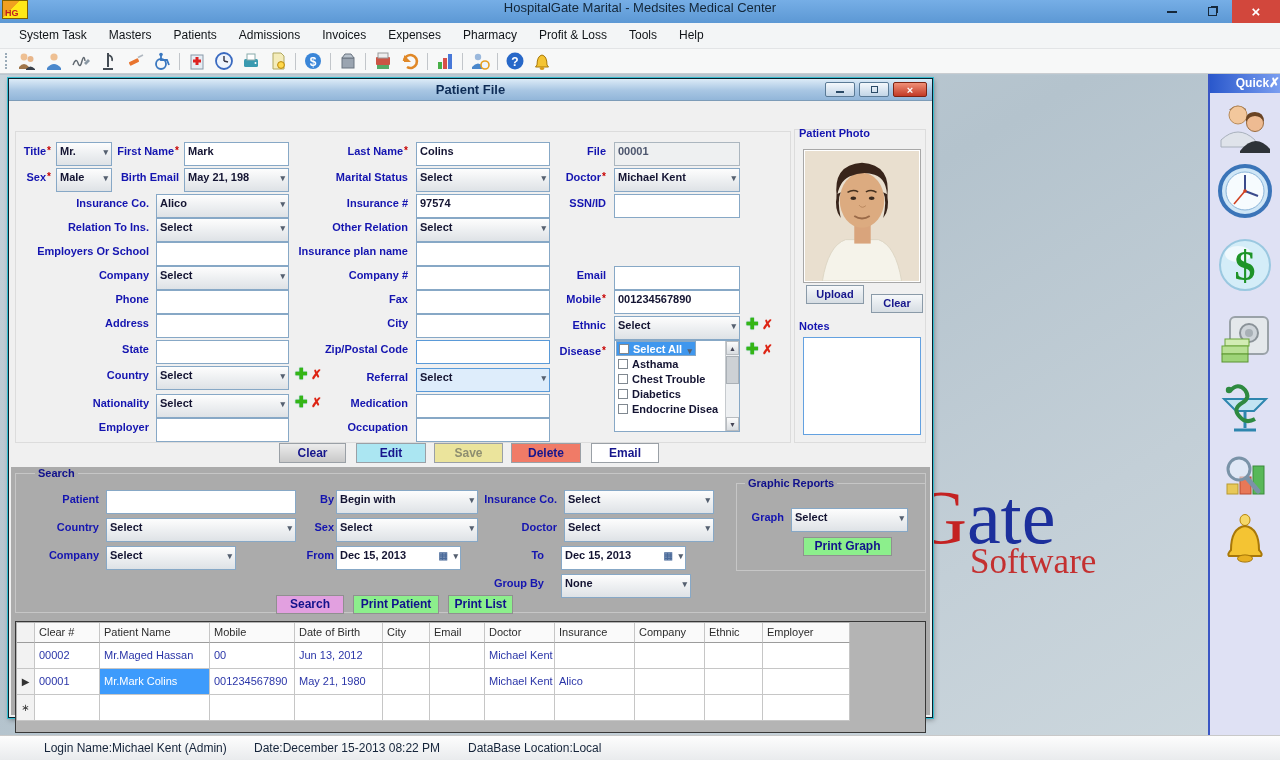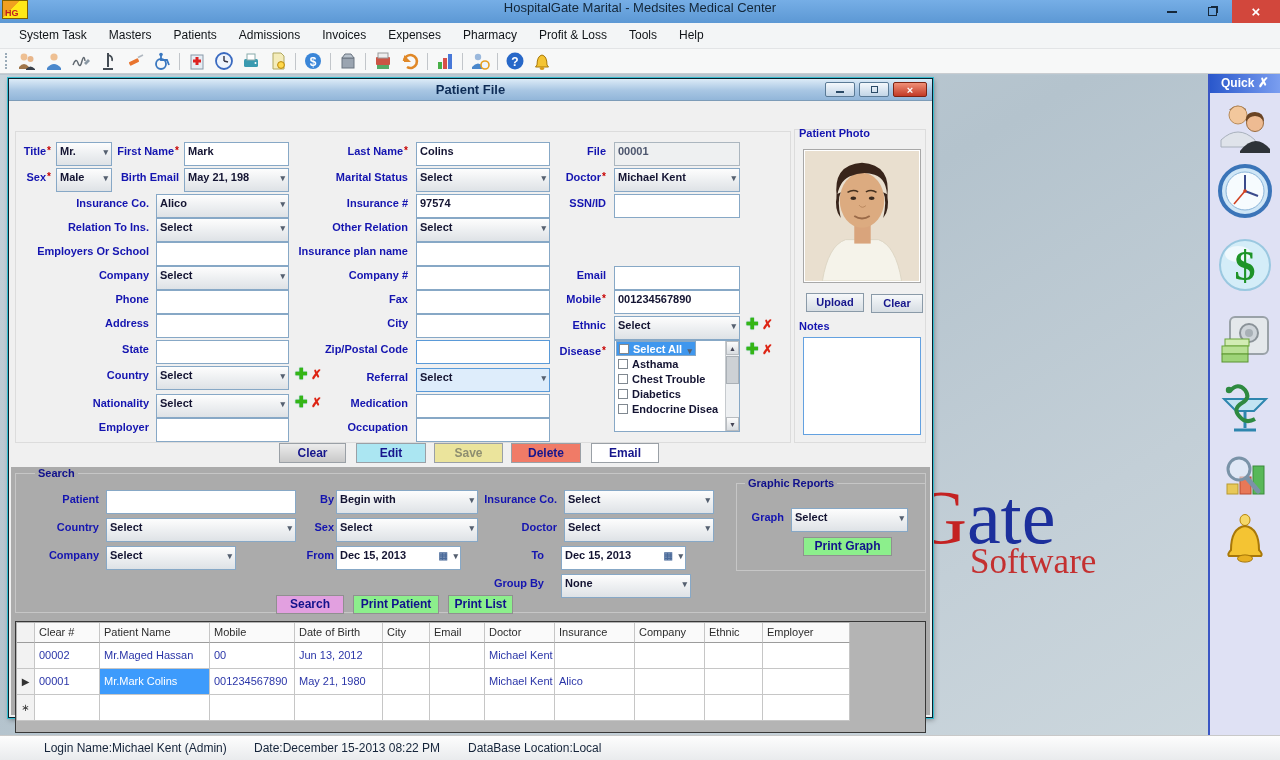--- a/index.html
+++ b/index.html
@@ -120,21 +120,21 @@
     height:26px; line-height:25px; font-size:11px; color:#2a35a8; padding:0 4px; overflow:hidden; white-space:nowrap; }
   .ghead .gcell { background:#fafafa; color:#2c2c2c; height:20px; line-height:19px; border-bottom:1px solid #9c9c9c; }
   .gsel { background:#f2f2f2 !important; text-align:center; color:#333; padding:0; }
   .gmark { font-size:10px; }
   .gcur { background:#3d9bfc; color:#fff; }
 
   
   .qpanel { position:absolute; right:0; top:72px; width:72px; bottom:25px; background:#dfe1f4;
     border-left:2px solid #3a56c4; z-index:6; }
   .qheader { height:21px; background:linear-gradient(90deg,#2a58cc,#7a9ef0); color:#fff; font-weight:bold;
-    font-size:12px; display:flex; align-items:center; justify-content:space-between; padding:0 11px; }
+    font-size:12px; display:flex; align-items:center; justify-content:flex-end; padding:0 0; }
   .qclose { font-size:13px; font-weight:bold; color:#fff; line-height:13px; }
   .qicon { position:absolute; left:50%; transform:translateX(-50%); width:56px; height:56px; }
   .qicon svg { width:56px; height:56px; }
 
   
   .statusbar { position:absolute; bottom:0; left:0; right:0; height:25px;
     background:linear-gradient(#fdfdfd,#e9ebed); border-top:1px solid #c9c9c9; z-index:10; }
   .sb-item { position:absolute; top:5px; font-size:12px; color:#15243a;margin-left:36px; }
 </style>
 </head>
@@ -470,21 +470,21 @@
         <path d="M33 44 q-3 16 4 24 q-4 -18 0 -26z" fill="#38241a"></path>
         <path d="M85 44 q3 16 -4 24 q4 -18 0 -26z" fill="#38241a"></path>
         <ellipse cx="50" cy="48" rx="3" ry="1.7" fill="#3a2a1e"></ellipse>
         <ellipse cx="69" cy="48" rx="3" ry="1.7" fill="#3a2a1e"></ellipse>
         <path d="M44 42 q6 -3.5 11 -0.5" stroke="#44301e" fill="none" stroke-width="1.6"></path>
         <path d="M63 41.5 q6 -3 11 0.5" stroke="#44301e" fill="none" stroke-width="1.6"></path>
         <path d="M56 55 q3 4 7 0.5" stroke="#b8875e" fill="none"></path>
         <path d="M51 66 q8 5 16 0" stroke="#9a6a48" fill="none" stroke-width="2"></path>
       </svg>
     </div>
-    <div class="btn" style="left:797px;top:192px;width:58px;"><span>Upload</span></div>
+    <div class="btn" style="left:797px;top:184px;width:58px;"><span>Upload</span></div>
     <div class="btn" style="left:862px;top:193px;width:52px;"><span>Clear</span></div>
     <div class="flabel" style="left:790px;top:219px;width:60px;text-align:left;"><span>Notes</span></div>
     <div class="notesbox" style="left:794px;top:236px;width:118px;height:98px;"><span></span></div>
 
     <div class="abtn clear" style="left:270px;top:342px;width:67px;"><span>Clear</span></div>
     <div class="abtn edit" style="left:347px;top:342px;width:70px;"><span>Edit</span></div>
     <div class="abtn save" style="left:425px;top:342px;width:69px;"><span>Save</span></div>
     <div class="abtn delete" style="left:502px;top:342px;width:70px;"><span>Delete</span></div>
     <div class="abtn email" style="left:582px;top:342px;width:68px;"><span>Email</span></div>
 

